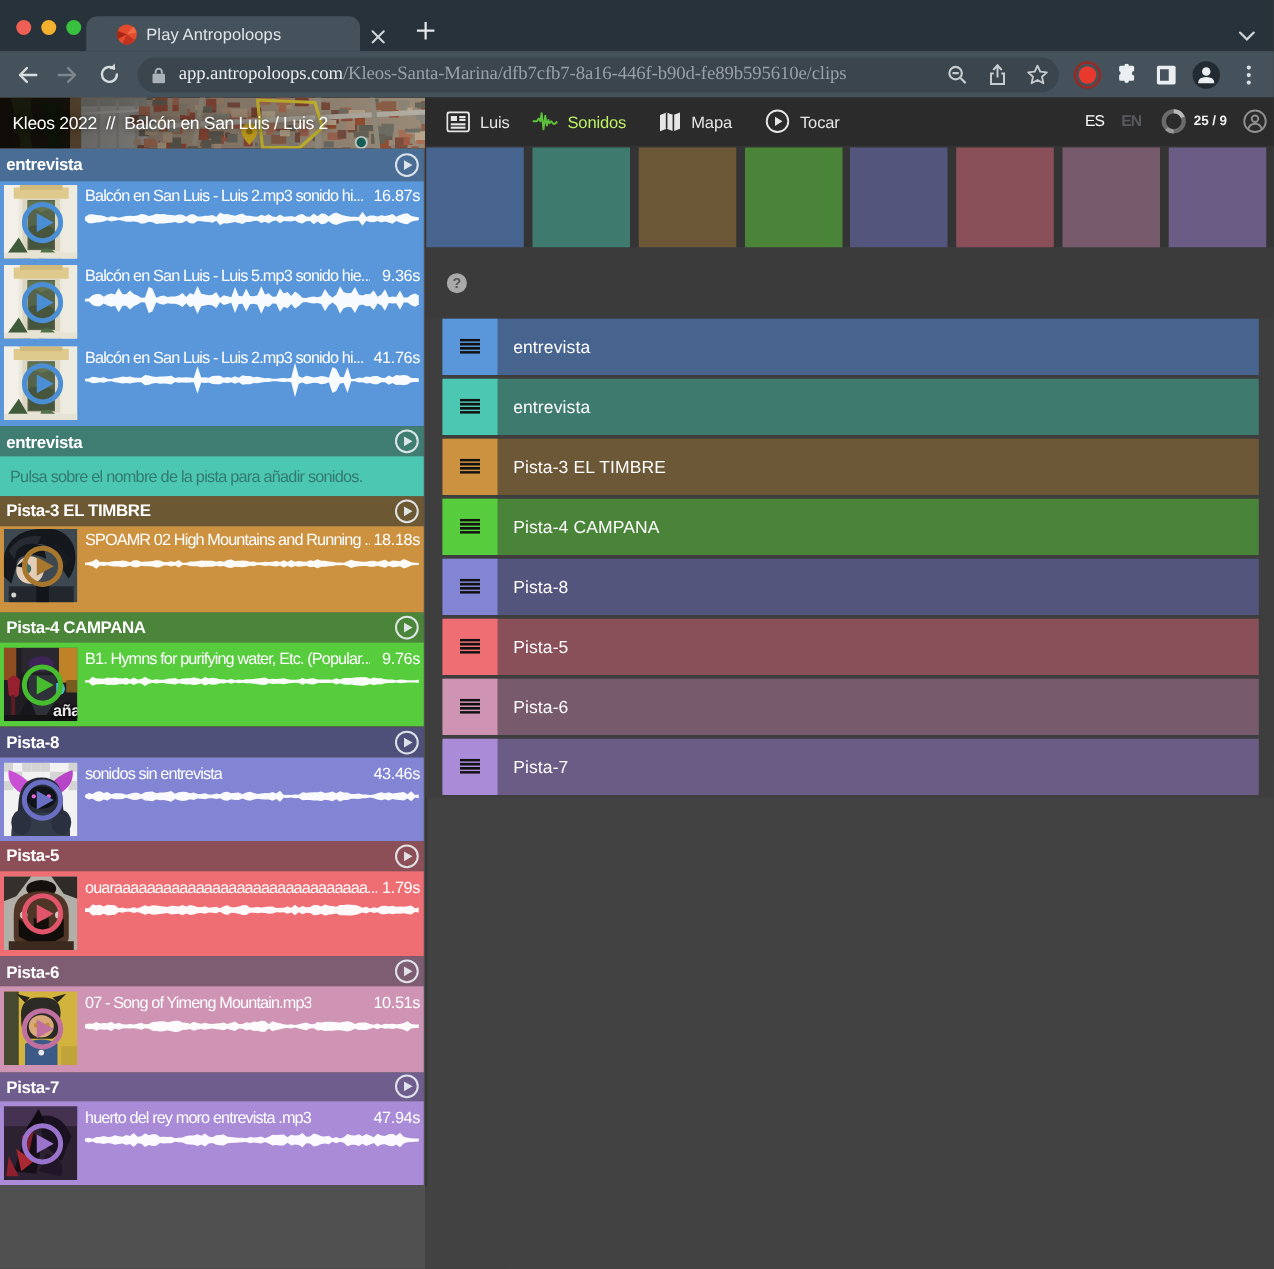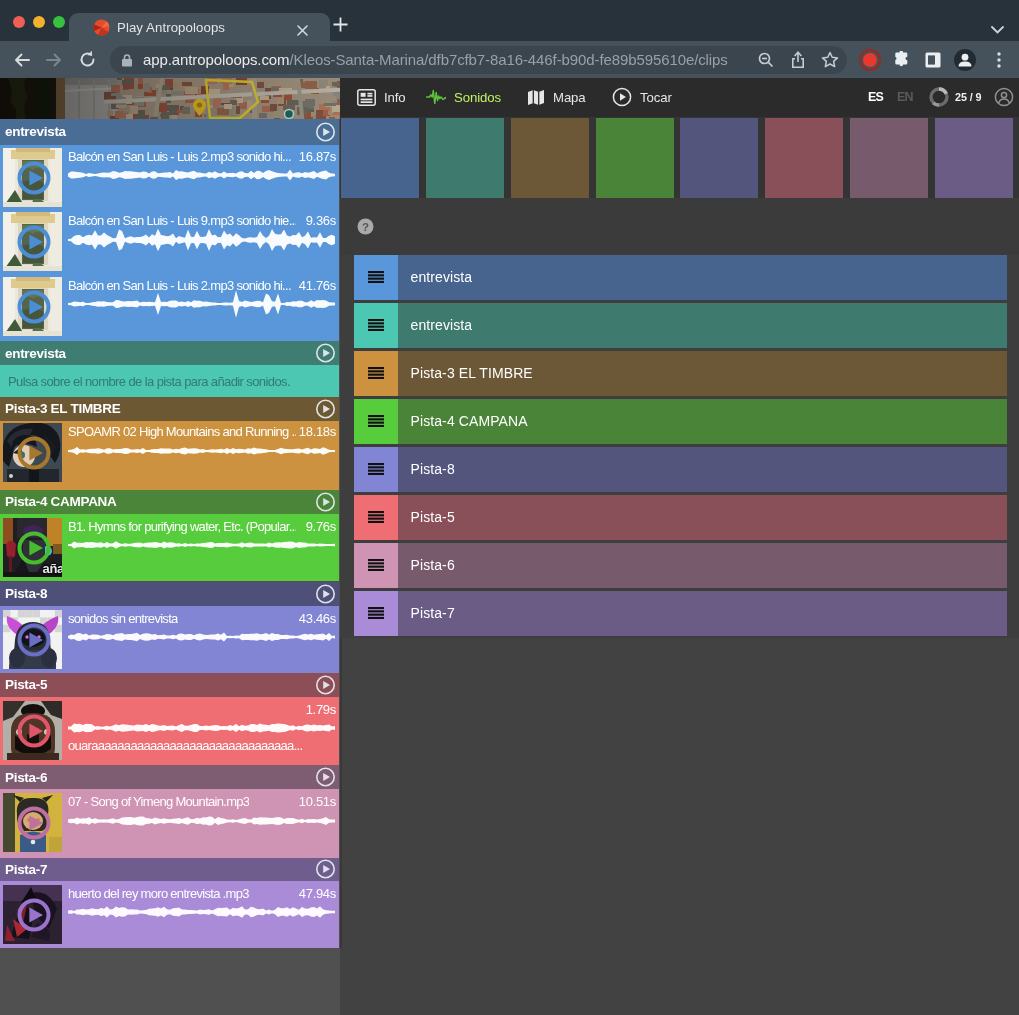--- a/index.html
+++ b/index.html
@@ -1,22 +1,22 @@
 <!DOCTYPE html>
 <html><head><meta charset="utf-8"><style>
 * { margin:0; padding:0; box-sizing:border-box; }
 html,body { width:1019px; height:1015px; overflow:hidden; font-family:"Liberation Sans",sans-serif; }
 body { position:relative; background:#424242; }
 
 
 #tabbar { position:absolute; left:0; top:0; width:1019px; height:41px; background:#27323a; }
 .tl { position:absolute; top:16px; width:12px; height:12px; border-radius:50%; }
-#tab { position:absolute; left:69px; top:13px; width:261px; height:28px; background:#45525c; border-radius:9px 9px 0 0; }
+#tab { position:absolute; left:69px; top:13px; width:219px; height:28px; background:#45525c; border-radius:9px 9px 0 0; }
 #tabtitle { position:absolute; left:48px; top:6.5px; font-size:13.2px; color:#e2e5e7; letter-spacing:0.1px; }
-#toolbar { position:absolute; left:0; top:41px; width:1019px; height:37px; background:#45525c; }
+#toolbar { position:absolute; left:0; top:41px; width:1019px; height:37px; background:#45525c;font-family:Liberation Serif, serif; }
 #urlpill { position:absolute; left:110px; top:4.5px; width:737px; height:28px; border-radius:14px; background:#3a454e; }
 #urltext { position:absolute; left:33px; top:5px; font-size:15px; letter-spacing:-0.1px; color:#e8eaed; white-space:nowrap; }
 #urltext .dim { color:#9aa0a6; }
 
 
 #appheader { position:absolute; left:0; top:78px; width:1019px; height:40.5px; background:#2b2b2b; }
 #photo { position:absolute; left:0; top:0; width:340px; height:40.5px; overflow:hidden; }
 #phototitle { position:absolute; left:10px; top:0; height:40.5px; display:flex; align-items:center; font-size:14px; letter-spacing:-0.25px; color:#fff; white-space:nowrap; z-index:3; text-shadow:0 0 6px rgba(0,0,0,0.7); }
 #nav { position:absolute; left:340px; top:0; width:679px; height:38.5px; background:#2b2b2b; }
 .navitem { position:absolute; top:0; height:38.5px; display:flex; align-items:center; gap:8px; color:#e6e6e6; font-size:13.2px; letter-spacing:-0.1px; }
@@ -25,21 +25,21 @@
 #sidebar { position:absolute; left:0; top:118.5px; width:340px; height:896.5px; background:#505050; }
 .shdr { position:absolute; left:0; width:339px; color:#fff; font-size:13.5px; font-weight:700; letter-spacing:-0.3px; display:flex; align-items:center; padding-left:5px; }
 .shdr .hplay { position:absolute; right:3px; top:50%; transform:translateY(-50%); width:21px; height:21px; opacity:0.92; }
 .sbody { position:absolute; left:0; width:339px; }
 .clipwrap { position:absolute; left:0; width:339px; }
 .thumb { position:absolute; left:3px; top:0.5px; width:59px; height:59px; overflow:hidden; }
 .cap { position:absolute; left:2px; bottom:1px; width:59px; text-align:right; font-size:13px; font-weight:700; color:#e8e8e8; letter-spacing:-0.3px; text-shadow:0 1px 2px #000, 0 -1px 2px #000; z-index:5; }
 .ctitle { position:absolute; left:68px; top:1.5px; width:268px; color:#fff; font-size:13px; letter-spacing:-0.7px; white-space:nowrap; }
 .ctitle .tt { overflow:hidden; max-width:228px; display:inline-block; vertical-align:top; }
 .ctitle .dur { position:absolute; right:0; top:0; letter-spacing:-0.3px; }
-.ctitle .wide { max-width:243px;margin-top:36px; }
+.ctitle .wide { max-width:243px; }
 .wave { position:absolute; left:68px; }
 .pulsa { position:absolute; left:8px; top:50%; transform:translateY(-50%); font-size:13px; letter-spacing:-0.6px; color:#337b71; white-space:nowrap; }
 
 
 #rightpanel { position:absolute; left:340px; top:116.5px; width:679px; height:898.5px; background:#424242; }
 #swatchband { position:absolute; left:340px; top:116.5px; width:679px; height:81px; background:#343434; }
 .swatch { position:absolute; top:117.5px; width:78px; height:80px; }
 #infoband { position:absolute; left:340px; top:197.5px; width:679px; height:57.5px; background:#3b3b3b; }
 #infotext { position:absolute; left:40px; top:7.5px; width:600px; font-size:13px; letter-spacing:-0.68px; line-height:22.5px; color:#ededed; }
 #rowsarea { position:absolute; left:340px; top:255px; width:679px; height:383px; background:#3e3e3e; }
@@ -322,31 +322,32 @@
       <rect x="0" y="0" width="340" height="41" fill="url(#hdrgrad)"></rect>
       <defs>
           <linearGradient id="hdrgrad" x1="0" y1="0" x2="1" y2="0">
         <stop offset="0" stop-color="rgba(0,0,0,0.55)"></stop>
             <stop offset="0.4" stop-color="rgba(0,0,0,0.30)"></stop>
             <stop offset="1" stop-color="rgba(0,0,0,0.10)"></stop>
       </linearGradient>
         </defs>
     </svg>
   </div>
+  <div id="phototitle">Kleos 2022&nbsp;&nbsp;//&nbsp;&nbsp;Balcón en San Luis / Luis 2</div>
   <div id="nav">
     <div class="navitem" style="left:17px">
         <svg width="19" height="17" viewBox="0 0 19 17">
           <rect x="0.8" y="0.8" width="17.4" height="15.4" rx="2" fill="none" stroke="#e6e6e6" stroke-width="1.5"></rect>
           <rect x="3.6" y="3.8" width="5" height="4" fill="#e6e6e6"></rect>
           <rect x="10.4" y="3.8" width="5" height="1.7" fill="#e6e6e6"></rect>
           <rect x="10.4" y="6.1" width="5" height="1.7" fill="#e6e6e6"></rect>
           <rect x="3.6" y="9.6" width="11.8" height="1.7" fill="#e6e6e6"></rect>
           <rect x="3.6" y="12.3" width="11.8" height="1.7" fill="#e6e6e6"></rect>
         </svg>
-        <span>Info</span>
+        <span>Luis</span>
       </div>
     <div class="navitem" style="left:86px">
         <svg width="20" height="18" viewBox="0 0 20 18">
           <path d="M0.5 9 h3 l1.4 -2.2 l1.4 2.2 l1 -6.5 l1.5 13 l1.4 -11 l1.3 8 l1.2 -4.5 l1 2.6 l1.4 -1.6 l1.3 1.8 q1 0.8 1.8 0 l1.2 -1.2 l1.6 0.8 h1.5" fill="none" stroke="#5dc33c" stroke-width="1.5" stroke-linejoin="round" stroke-linecap="round"></path>
         </svg>
         <span style="color:#bef264">Sonidos</span>
       </div>
     <div class="navitem" style="left:187px">
         <svg width="18" height="17" viewBox="0 0 18 17">
           <path d="M1 3 L6.3 1 L11.7 3 L17 1 V14 L11.7 16 L6.3 14 L1 16 Z" fill="#e6e6e6"></path>
@@ -354,21 +355,21 @@
         </svg>
         <span>Mapa</span>
       </div>
     <div class="navitem" style="left:272px">
         <svg width="20" height="20" viewBox="0 0 20 20">
           <circle cx="10" cy="10" r="8.6" fill="none" stroke="#e6e6e6" stroke-width="1.5"></circle>
           <path d="M8 6.3 L14 10 L8 13.7 Z" fill="#e6e6e6"></path>
         </svg>
         <span>Tocar</span>
       </div>
-    <div class="navitem" style="left:528px;font-weight:700;font-size:12.5px;letter-spacing:-0.8px;color:#fff">ES</div>
+    <div class="navitem" style="left:528px;font-weight:400;font-size:12.5px;letter-spacing:-0.8px;color:#fff">ES</div>
     <div class="navitem" style="left:557px;font-weight:700;font-size:12.5px;letter-spacing:-0.8px;color:#575b5e">EN</div>
     <div class="navitem" style="left:588px">
         <svg width="22" height="22" viewBox="0 0 22 22">
           <circle cx="11" cy="11" r="8" fill="none" stroke="#6b6b6b" stroke-width="3.4"></circle>
           <path d="M11 3 a8 8 0 0 1 7.3 4.8" fill="none" stroke="#b9b9b9" stroke-width="3.4"></path>
           <path d="M5.2 17 a8 8 0 0 0 5.8 2" fill="none" stroke="#9a9a9a" stroke-width="3.4"></path>
         </svg>
       </div>
     <div class="navitem" style="left:615px;font-size:10.8px;font-weight:700;letter-spacing:-0.1px;color:#f0f0f0">25 / 9</div>
     <div class="navitem" style="left:654px">
@@ -533,21 +534,21 @@
         <rect x="19" y="12" width="22" height="40" fill="#55644a"></rect>
         <path d="M19 22 q6 -5 11 0 q6 -5 11 1 l0 -10 l-22 0 Z" fill="#667552" fill-opacity="0.9"></path>
         <path d="M20 34 q6 -4 10 1 q5 -4 10 0 l0 16 l-20 0 Z" fill="#46553c"></path>
         <path d="M0 59 L12 42 L22 59 Z" fill="#3f5a38"></path>
         <path d="M30 52 q8 -4 14 6 l-16 1 Z" fill="#52714a"></path>
         <rect x="0" y="54" width="59" height="5" fill="#e6e2d4"></rect>
         <circle cx="31" cy="30" r="14.5" fill="none" stroke="#4a8ed6" stroke-width="4"></circle>
         <path d="M26.4,22.5 L40.0,30 L26.4,37.5 Z" fill="#4a8ed6"></path>
       </svg>
     </div>
-    <div class="ctitle"><span class="tt">Balcón en San Luis - Luis 9.mp3 sonido hie...</span><span class="dur">9.36s</span></div>
+    <div class="ctitle"><span class="tt">Balcón en San Luis - Luis 5.mp3 sonido hie...</span><span class="dur">9.36s</span></div>
     <svg class="wave" style="top:8px" width="268" height="40" viewBox="0 0 268 40">
       <path d="M0,20.0 L0,18.9 L3,18.8 L6,16.1 L9,15.1 L12,15.1 L15,17.3 L18,15.6 L21,14.7 L24,15.5 L27,10.3 L30,15.4 L33,15.4 L36,12.4 L39,15.1 L42,16.4 L45,18.2 L48,18.0 L51,9.4 L54,11.0 L57,18.2 L60,16.9 L63,16.3 L66,17.5 L69,17.1 L72,17.1 L75,16.3 L78,14.4 L81,17.5 L84,14.3 L87,15.7 L90,8.8 L93,15.0 L96,15.6 L99,16.2 L102,15.7 L105,13.5 L108,18.3 L111,16.1 L114,16.9 L117,17.8 L120,9.6 L123,16.8 L126,17.0 L129,10.8 L132,16.7 L135,17.0 L138,16.2 L141,8.9 L144,15.5 L147,14.5 L150,17.3 L153,17.1 L156,10.6 L159,14.7 L162,13.5 L165,16.8 L168,13.2 L171,15.3 L174,18.1 L177,18.4 L180,17.6 L183,17.2 L186,17.7 L189,16.9 L192,11.1 L195,15.8 L198,18.0 L201,15.7 L204,9.0 L207,13.7 L210,14.5 L213,14.3 L216,9.6 L219,15.6 L222,16.4 L225,15.1 L228,15.3 L231,12.1 L234,17.3 L237,15.8 L240,11.4 L243,17.7 L246,17.2 L249,17.5 L252,12.3 L255,18.0 L258,18.0 L261,15.8 L264,14.7 L267,16.3 L267,23.7 L264,25.3 L261,24.2 L258,22.0 L255,22.0 L252,27.7 L249,22.5 L246,22.8 L243,22.3 L240,28.6 L237,24.2 L234,22.7 L231,27.9 L228,24.7 L225,24.9 L222,23.6 L219,24.4 L216,30.4 L213,25.7 L210,25.5 L207,26.3 L204,31.0 L201,24.3 L198,22.0 L195,24.2 L192,28.9 L189,23.1 L186,22.3 L183,22.8 L180,22.4 L177,21.6 L174,21.9 L171,24.7 L168,26.8 L165,23.2 L162,26.5 L159,25.3 L156,29.4 L153,22.9 L150,22.7 L147,25.5 L144,24.5 L141,31.1 L138,23.8 L135,23.0 L132,23.3 L129,29.2 L126,23.0 L123,23.2 L120,30.4 L117,22.2 L114,23.1 L111,23.9 L108,21.7 L105,26.5 L102,24.3 L99,23.8 L96,24.4 L93,25.0 L90,31.2 L87,24.3 L84,25.7 L81,22.5 L78,25.6 L75,23.7 L72,22.9 L69,22.9 L66,22.5 L63,23.7 L60,23.1 L57,21.8 L54,29.0 L51,30.6 L48,22.0 L45,21.8 L42,23.6 L39,24.9 L36,27.6 L33,24.6 L30,24.6 L27,29.7 L24,24.5 L21,25.3 L18,24.4 L15,22.7 L12,24.9 L9,24.9 L6,23.9 L3,21.2 L0,21.1 Z" fill="#fff" fill-opacity="0.96"></path>
     </svg>
   </div>
 <div class="clipwrap" style="top:276.0px;height:62px;background:transparent">
     <div class="thumb">
       <svg width="59" height="59" viewBox="0 0 59 59" style="position:absolute;left:0;top:0">
         <rect width="59" height="59" fill="#eae7db"></rect>
         <rect x="0" y="0" width="12" height="59" fill="#f2f0e8"></rect>
         <rect x="47" y="0" width="12" height="59" fill="#eeebe1"></rect>

